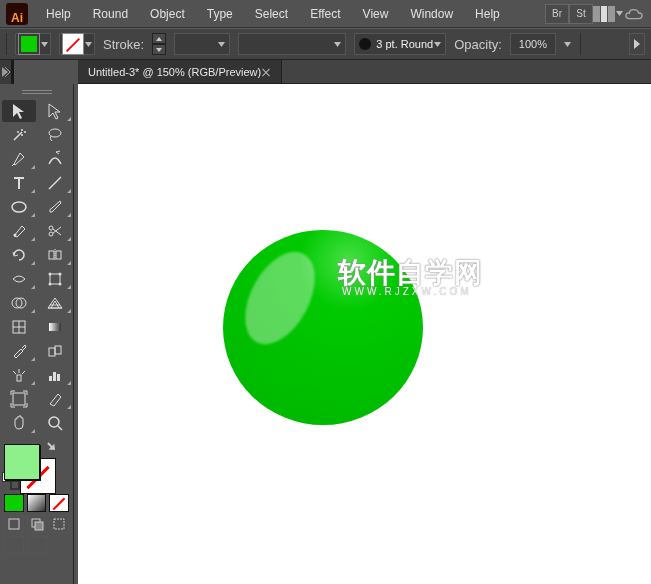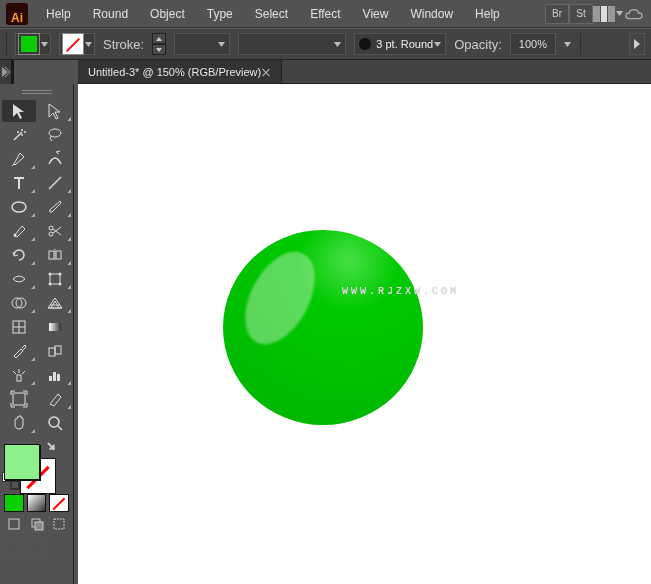--- a/index.html
+++ b/index.html
@@ -79,21 +79,21 @@
   .draw-row svg { width:14px; height:14px; }
   .screen-row { margin-top:3px; display:flex; gap:3px; padding:0 2px;}
   .screen-row .s { width:20px; height:18px; border:1px solid #555;}
 
   
   .canvas-area { position:absolute; top:84px; left:78px; right:0; bottom:0; background:#444; }
   .artboard { position:absolute; left:0; top:0; width:573px; height:500px; background:#fff; }
   .circle { position:absolute; left:145px; top:146px; width:200px; height:195px; border-radius:50%; background: radial-gradient(circle at 63% 16%, #47e046 0%, #00c900 24%, #00b300 100%); }
   .shine { position:absolute; left:28px; top:18px; width:58px; height:100px; border-radius:50%; background: rgba(255,255,255,0.36); transform: rotate(28deg); filter: blur(1px);}
   .overlay1 { position:absolute; left:260px; top:170px; font-family: "SimHei","Microsoft YaHei",sans-serif; font-size:28px; font-weight:bold; color:#fff; text-shadow: 0 0 2px #888, 0 0 1px #888; letter-spacing:1px;}
-  .overlay2 { position:absolute; left:264px; top:202px; font-family: Liberation Mono, monospace; font-size:10px; letter-spacing:3px; color:#eee; text-shadow:0 0 1px #888;}
+  .overlay2 { position:absolute; left:264px; top:202px; font-family: Liberation Sans, sans-serif; font-size:10px; letter-spacing:3px; color:#eee; text-shadow:0 0 1px #888;}
 
   .stroke-col { display:flex; flex-direction:column; }
   .stroke-col .sp{ width:14px; height:11px; background:#4a4a4a; border:1px solid #222; display:flex; align-items:center; justify-content:center;}
   .stroke-col svg{width:6px;height:4px;}
   .sep { width:1px; height:22px; background:#2f2f2f; }
 </style>
 </head>
 <body>
 
 <div class="menubar">
@@ -451,15 +451,16 @@
     <div class="s"></div>
     <div class="s"></div>
   </div>
 </div>
 
 <div class="canvas-area">
   <div class="artboard">
     <div class="circle">
       <div class="shine"></div>
     </div>
+    <div class="overlay1">软件自学网</div>
     <div class="overlay2">WWW.RJZXW.COM</div>
   </div>
 </div>
 
 </body></html>

